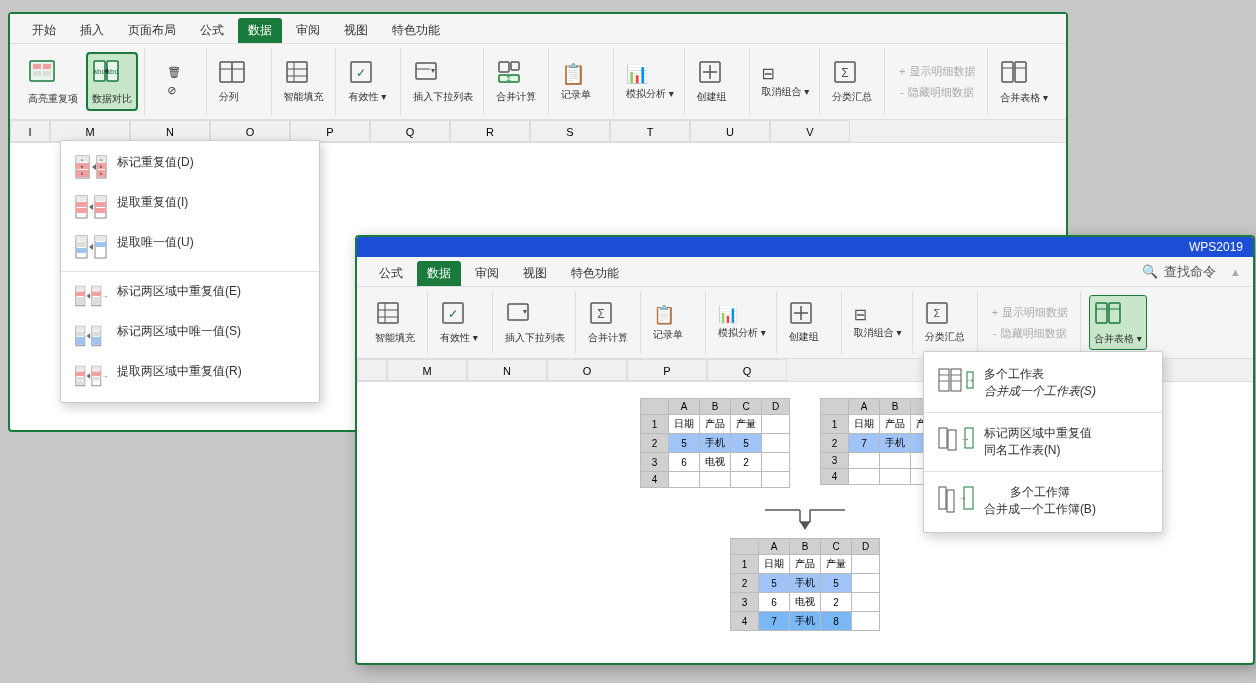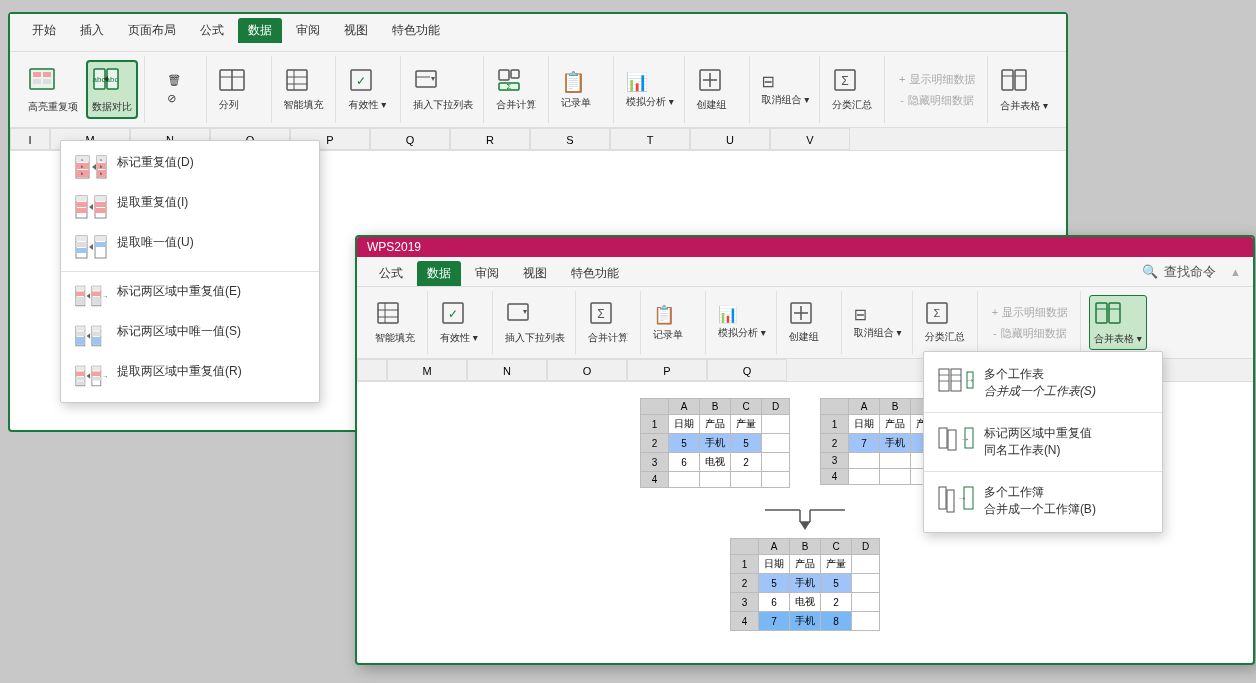--- a/index.html
+++ b/index.html
@@ -22,21 +22,21 @@
       height: 420px;
       background: #fff;
       border: 2px solid #1a7a3c;
       border-radius: 4px;
       overflow: visible;
     }
 
     .ribbon-tabs {
       display: flex;
       align-items: center;
-      padding: 4px 12px 8px;
+      padding: 4px 12px 0;
       background: #f5f5f5;
       border-bottom: 1px solid #ddd;
       gap: 4px;
     }
     .tab-item {
       padding: 4px 10px;
       font-size: 12px;
       color: #333;
       cursor: pointer;
       border-radius: 3px 3px 0 0;
@@ -129,25 +129,25 @@
       width: 900px;
       height: 430px;
       background: #fff;
       border: 2px solid #1a7a3c;
       border-radius: 4px;
       overflow: visible;
       box-shadow: 4px 4px 16px rgba(0,0,0,0.3);
     }
 
     .window-title-bar {
-      background: #be185d;
+      background: #1d4ed8;
       color: #fff;
       padding: 3px 10px;
       font-size: 12px;
-      text-align: left;
+      text-align: right;
       border-radius: 2px 2px 0 0;
     }
 
     .ribbon-tabs-front {
       display: flex;
       align-items: center;
       padding: 4px 12px 0;
       background: #f5f5f5;
       border-bottom: 1px solid #ddd;
       gap: 4px;
@@ -769,21 +769,21 @@
         <div class="merge-item">
           <div>
             <svg width="36" height="28" viewBox="0 0 36 28">
               <rect x="1" y="1" width="7" height="22" fill="none" stroke="#555" stroke-width="1"></rect>
               <rect x="9" y="4" width="7" height="22" fill="none" stroke="#555" stroke-width="1"></rect>
               <text x="19" y="14" font-size="10" fill="#555">→</text>
               <rect x="26" y="1" width="9" height="22" fill="none" stroke="#1a7a3c" stroke-width="1"></rect>
             </svg>
           </div>
           <div>
-            <div style="font-size:12px;">多个工作簿</div>
+            <div style="font-size:12px;text-align:center;">多个工作簿</div>
             <div style="font-size:12px;">合并成一个工作簿(B)</div>
           </div>
         </div>
       </div>
     </div>
   </div>
 
   <div style="display:flex; background:#f0f0f0; border-bottom:1px solid #ddd; padding: 0;">
     <div style="width:30px; height:22px; border:1px solid #ddd; text-align:center; background:#f0f0f0; font-size:11px; line-height:22px;"></div>
     <div style="width:80px; height:22px; border:1px solid #ddd; text-align:center; background:#f0f0f0; font-size:11px; line-height:22px;">M</div>

